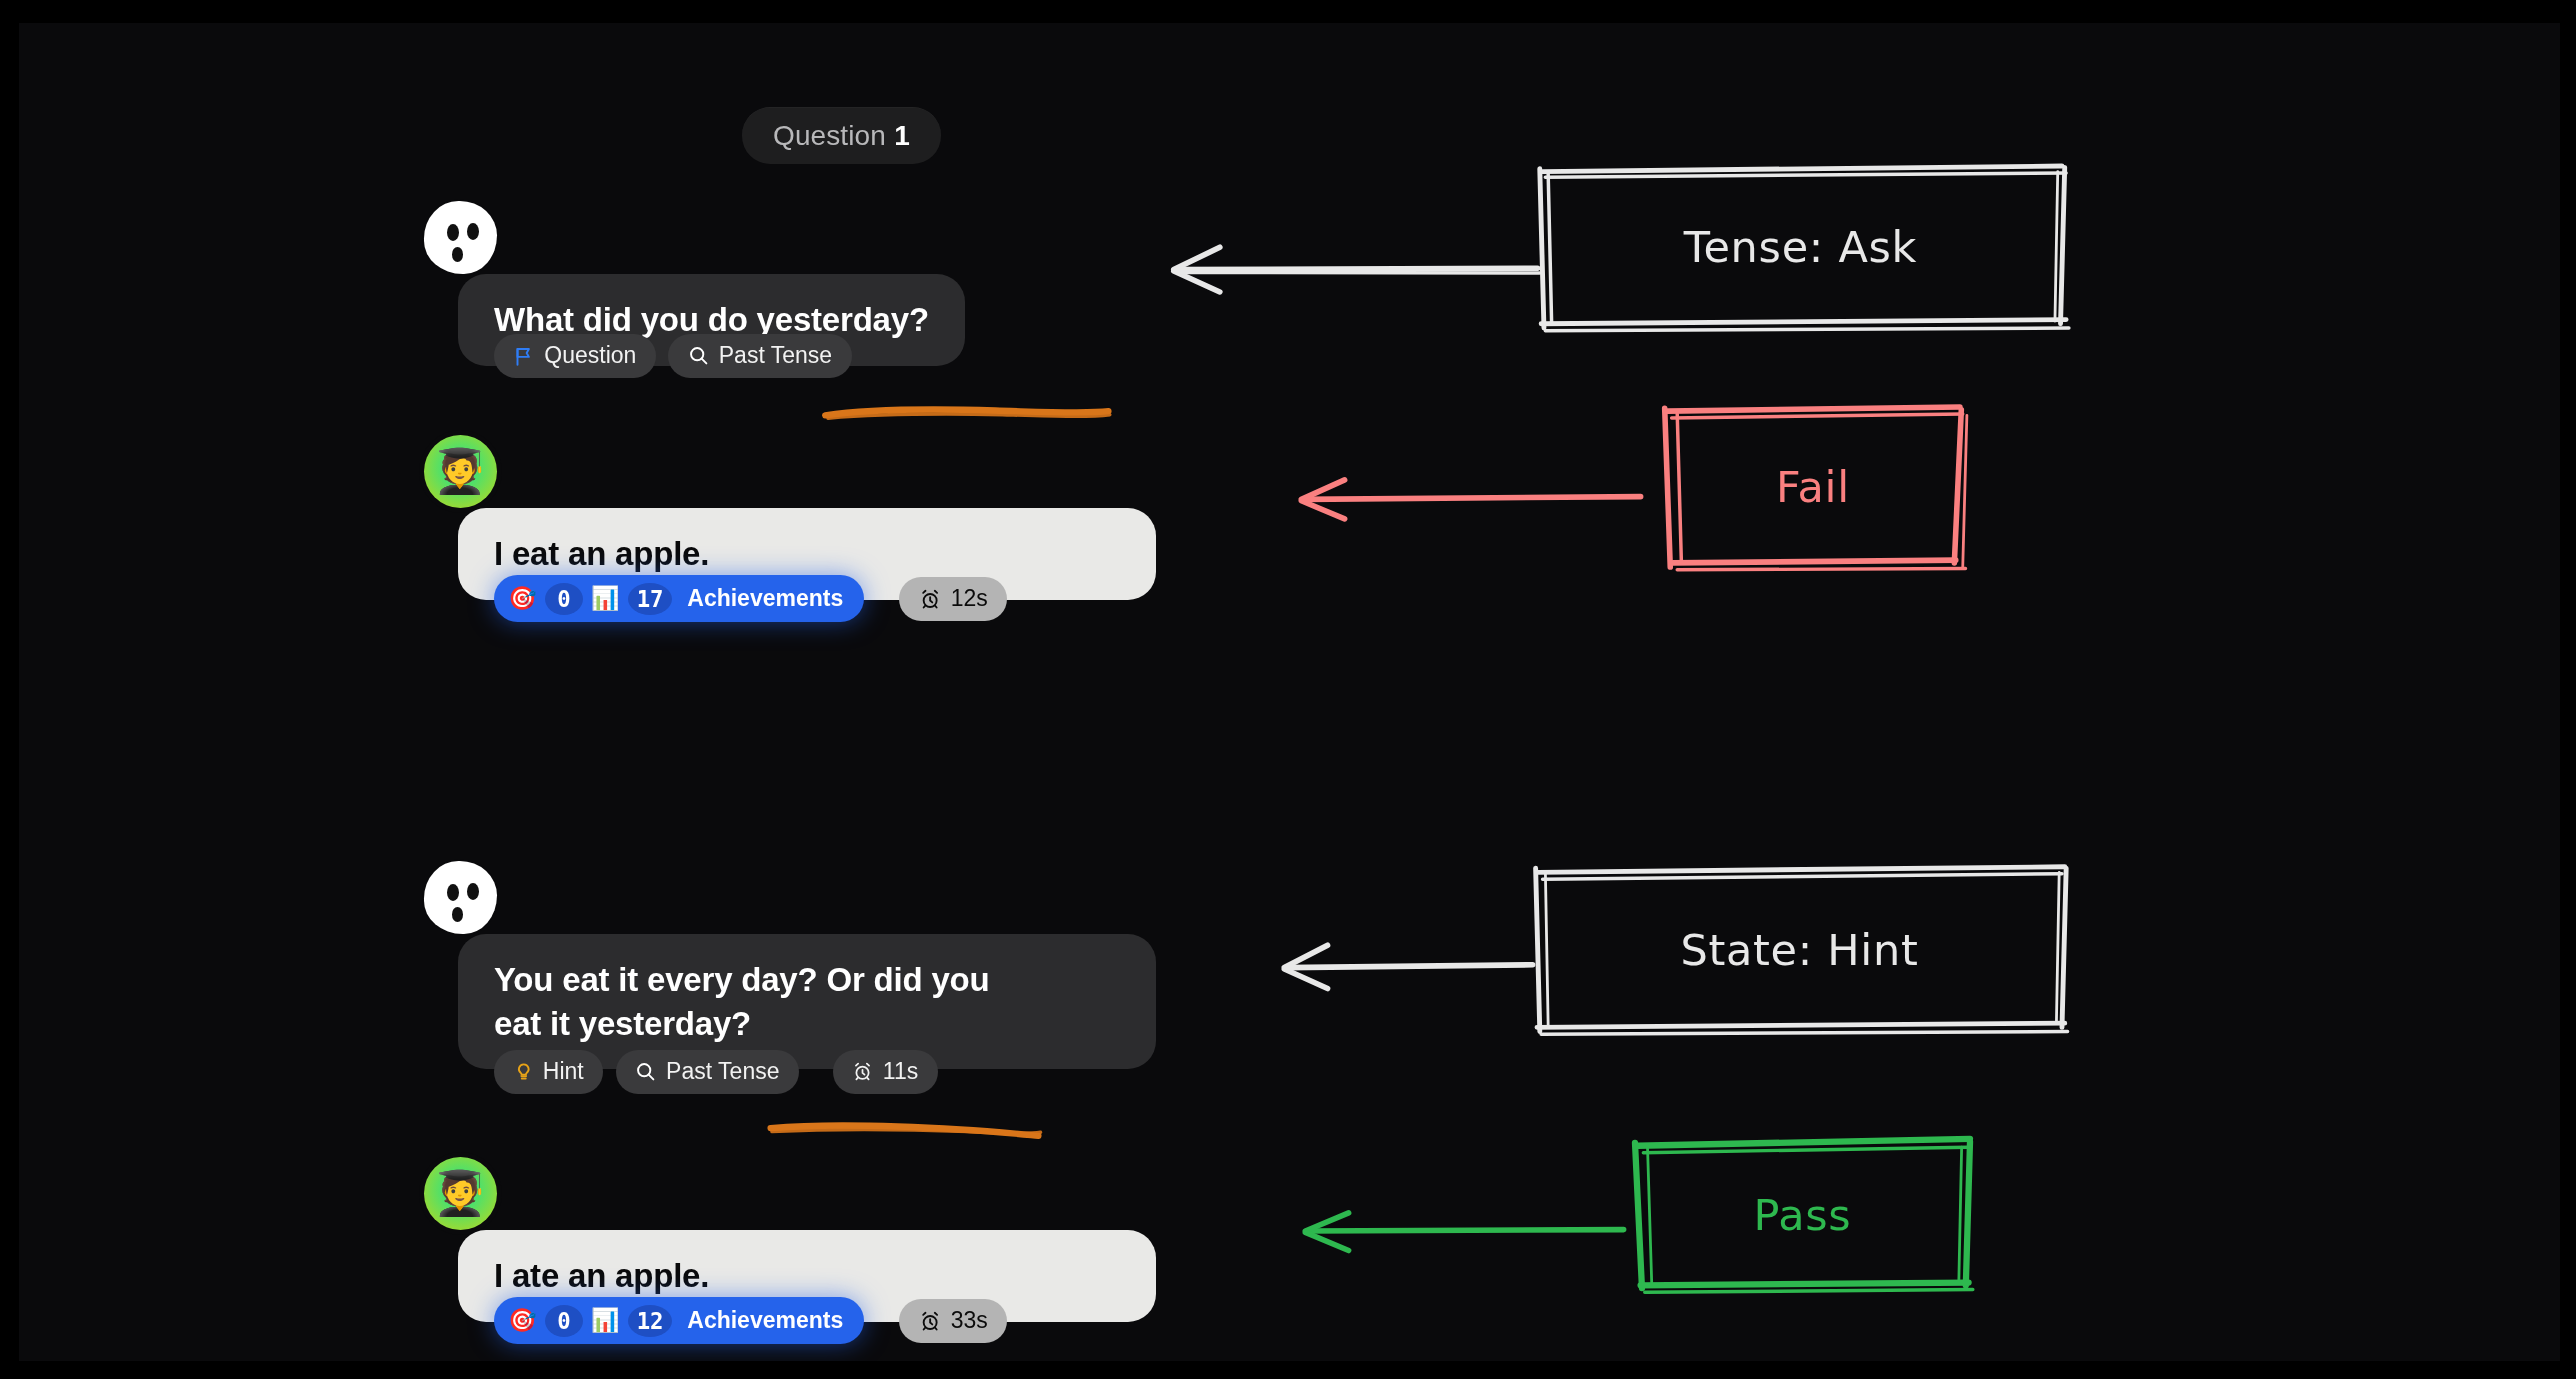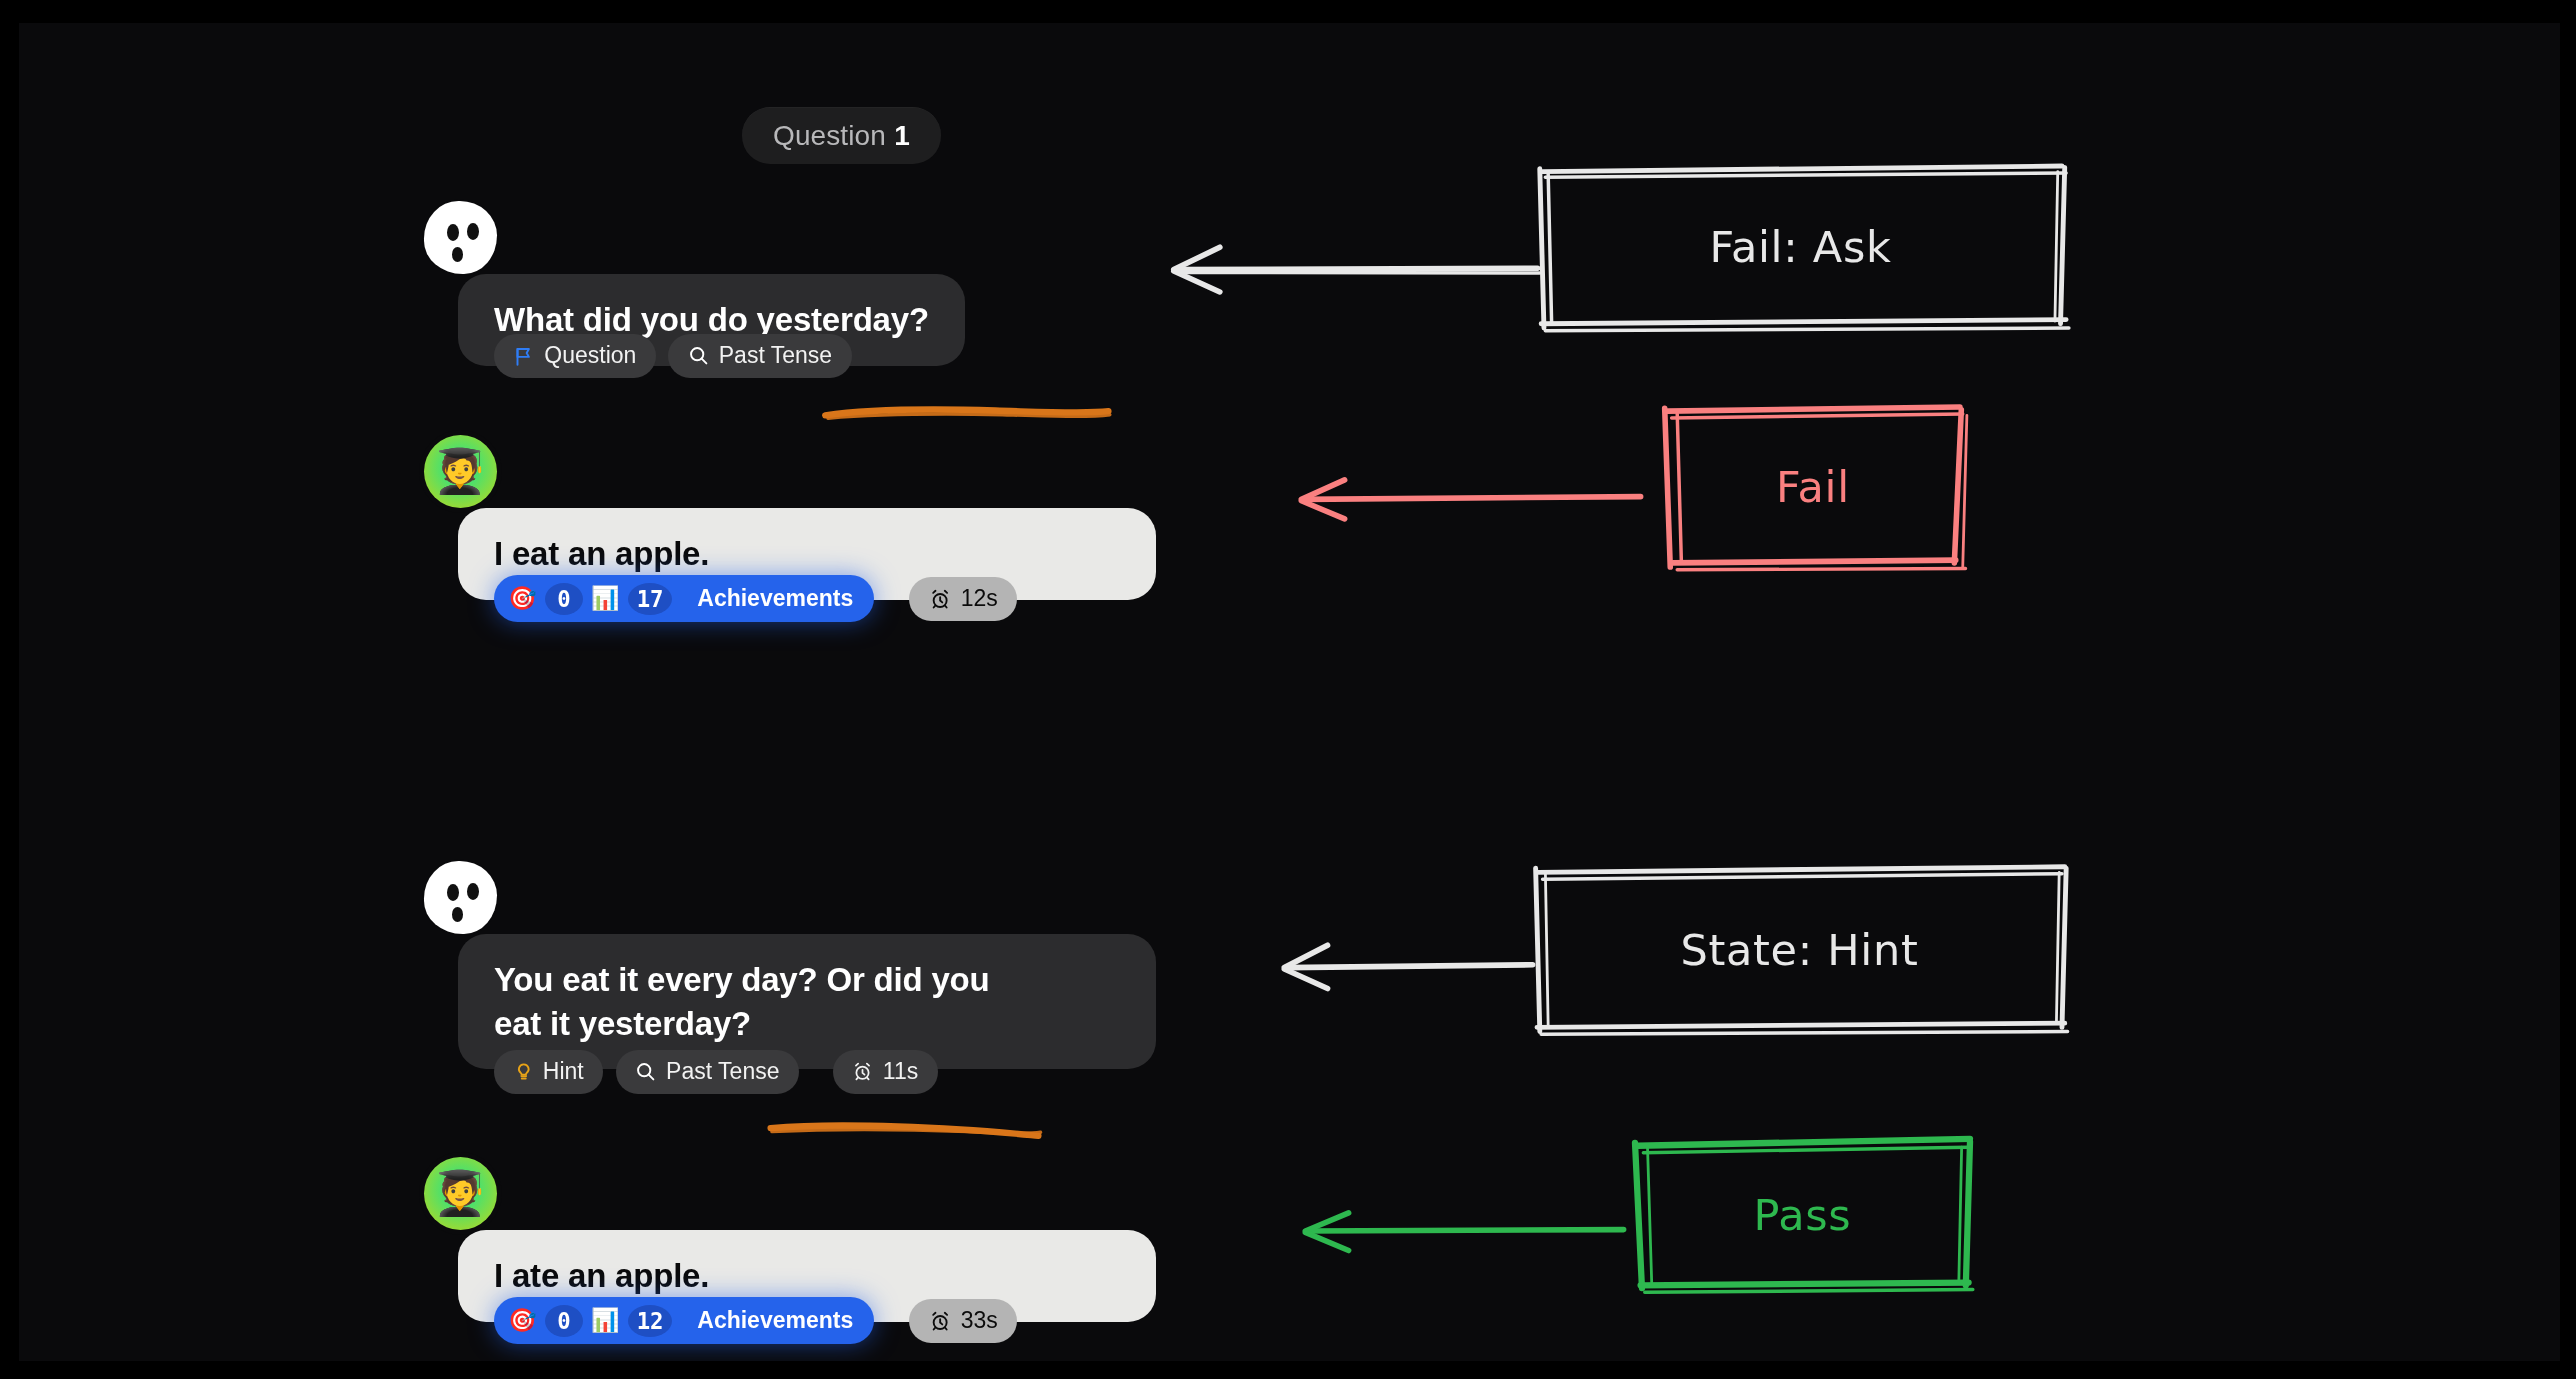--- a/index.html
+++ b/index.html
@@ -92,21 +92,21 @@
     color:#ffffff;font-size:23px;font-weight:600;
     box-shadow:0 0 24px rgba(37,99,235,.55);
   }
   .achv .emo{font-family:"DejaVu Sans",sans-serif;font-size:23px;line-height:1;}
   .achv .cnt{
     background:#1e4fc4;border-radius:50%;
     min-width:21px;height:32px;padding:0 8.4px;
     display:flex;align-items:center;justify-content:center;
     font-size:22.3px;font-weight:600;font-family:"DejaVu Sans Mono",monospace;
   }
-  .achv .word{margin-left:17px;}
+  .achv .word{margin-left:7px;}
 
   
   .anno{position:absolute;}
   .anno svg{display:block;overflow:visible;}
   .anno .label{
     position:absolute;left:0;top:0;width:100%;height:100%;
     display:flex;align-items:center;justify-content:center;
     font-family:"DejaVu Sans",sans-serif;
     font-size:43px;font-weight:400;letter-spacing:0.7px;
     pointer-events:none;
@@ -293,21 +293,21 @@
       <svg width="541" height="182" viewBox="0 0 775 260">
         <path d="M18 22 L762 14" stroke="#e8e8e8" stroke-width="7" fill="none" stroke-linecap="round"></path>
         <path d="M22 30 L768 24" stroke="#e8e8e8" stroke-width="5" fill="none" stroke-linecap="round"></path>
         <path d="M14 18 L20 246" stroke="#e8e8e8" stroke-width="7" fill="none" stroke-linecap="round"></path>
         <path d="M26 24 L31 240" stroke="#e8e8e8" stroke-width="5" fill="none" stroke-linecap="round"></path>
         <path d="M766 16 L760 240" stroke="#e8e8e8" stroke-width="7" fill="none" stroke-linecap="round"></path>
         <path d="M756 22 L752 236" stroke="#e8e8e8" stroke-width="4" fill="none" stroke-linecap="round"></path>
         <path d="M16 240 L768 234" stroke="#e8e8e8" stroke-width="7" fill="none" stroke-linecap="round"></path>
         <path d="M22 250 L772 246" stroke="#e8e8e8" stroke-width="5" fill="none" stroke-linecap="round"></path>
       </svg>
-      <div class="label">Fail: Ask</div>
+      <div class="label">Tense: Ask</div>
     </div>
     <div class="arrow" style="left:1138px;top:206px;">
       <svg width="391" height="77" viewBox="0 0 560 110">
         <path d="M545 56 L28 58" stroke="#e8e8e8" stroke-width="8" fill="none" stroke-linecap="round"></path>
         <path d="M548 63 L34 62" stroke="#e8e8e8" stroke-width="5" fill="none" stroke-linecap="round"></path>
         <path d="M90 26 L24 58" stroke="#e8e8e8" stroke-width="8" fill="none" stroke-linecap="round"></path>
         <path d="M90 90 L24 60" stroke="#e8e8e8" stroke-width="8" fill="none" stroke-linecap="round"></path>
       </svg>
     </div>
 

